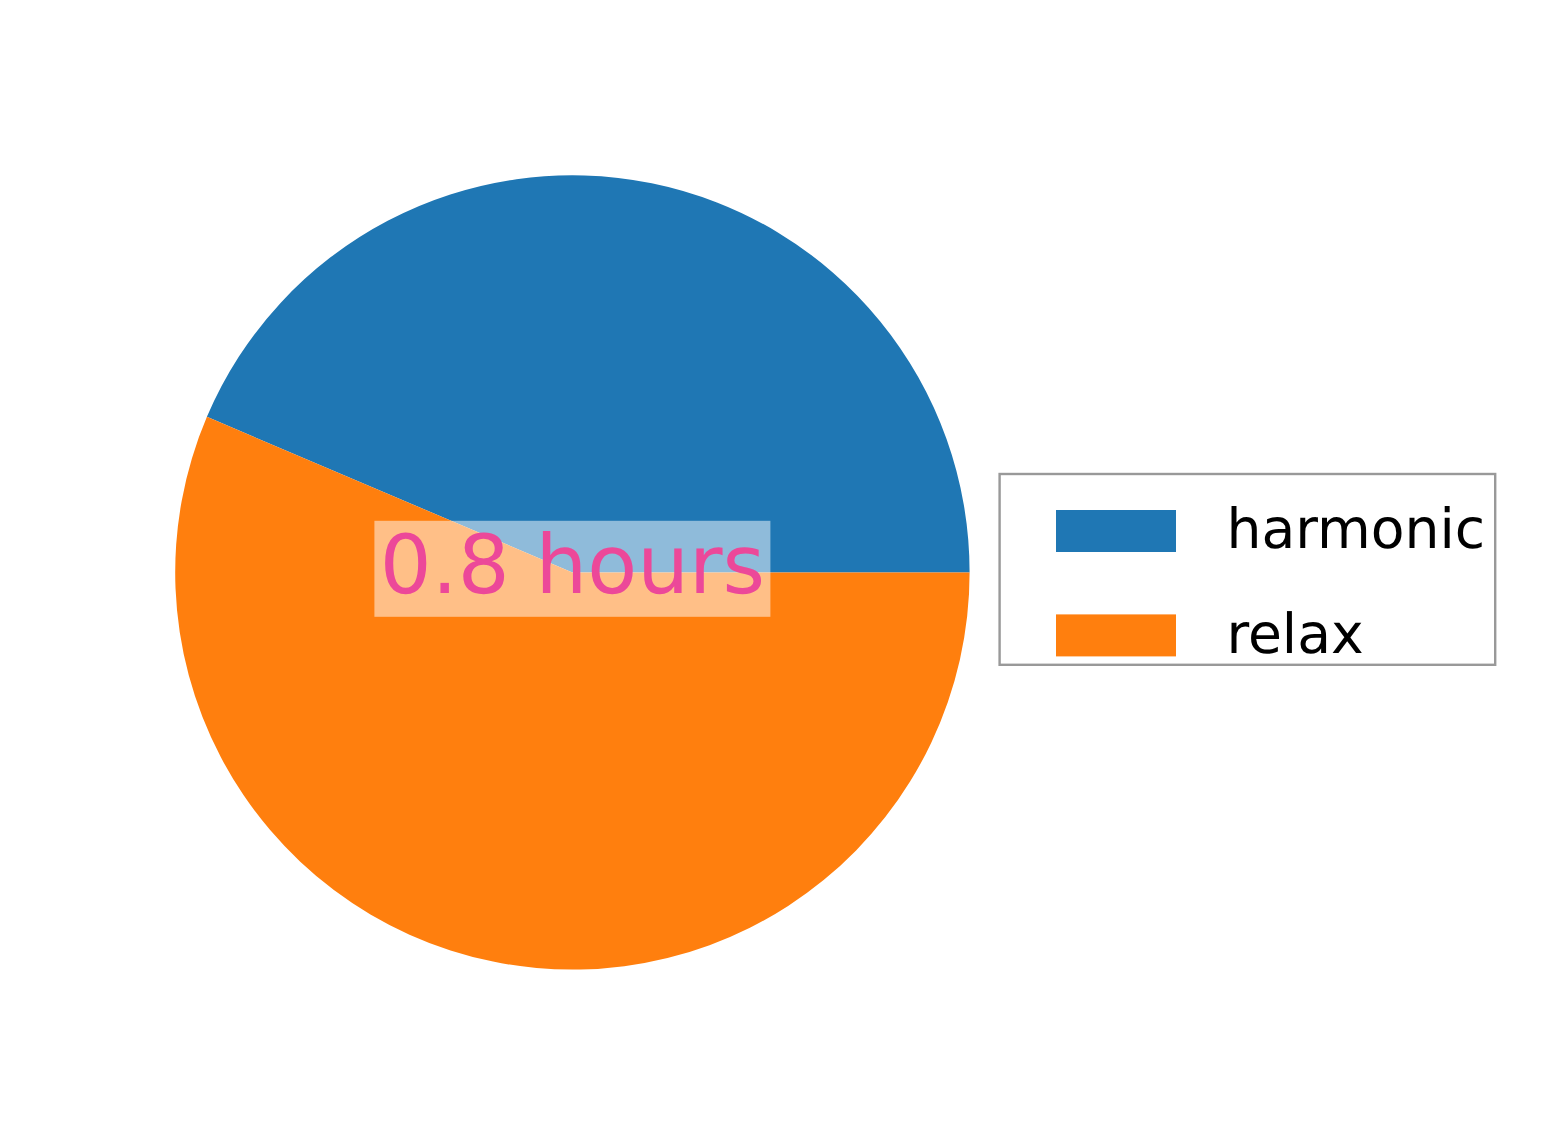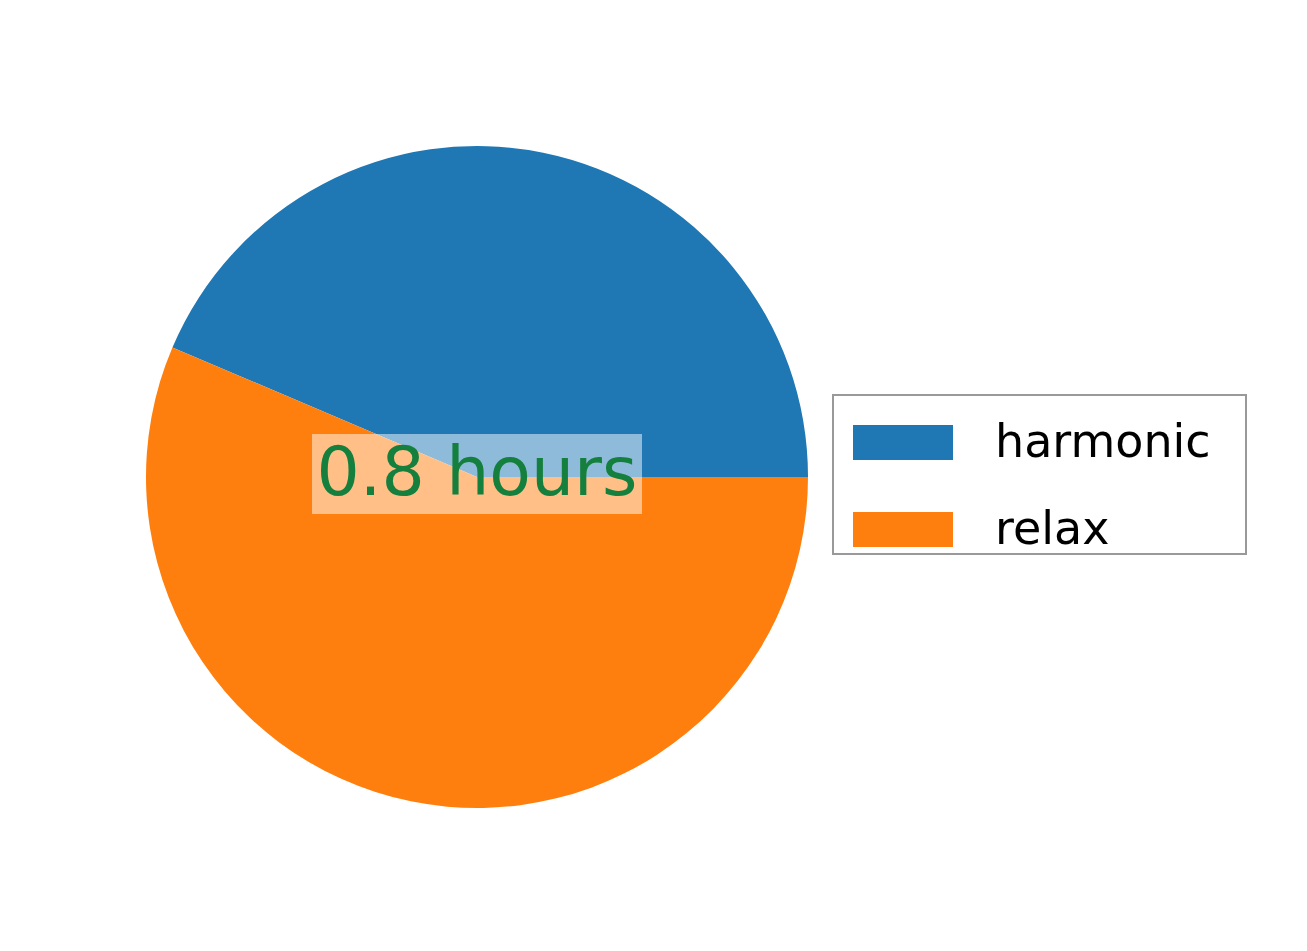--- a/index.html
+++ b/index.html
@@ -50,21 +50,21 @@
     display: flex;
     align-items: center;
     justify-content: center;
     box-sizing: border-box;
     pointer-events: none;
   }
   #center-label-text {
     font-family: "DejaVu Sans", sans-serif;
     font-size: 68px;
     line-height: 1;
-    color: #15803d;
+    color: #ec4899;
     white-space: nowrap;
     letter-spacing: 0px;
     transform: translateY(-2px);
   }
 
   
   #legend {
     position: absolute;
     left: 832px;
     top: 394px;
@@ -74,20 +74,21 @@
     border: 2px solid #999999;
     box-sizing: border-box;
   }
   .legend-row {
     position: absolute;
     left: 0;
     width: 100%;
     height: 55px;
     display: flex;
     align-items: center;
+    padding-left: 27px;
   }
   #legend-row-0 { top: 19px; }
   #legend-row-1 { top: 94px; margin-top: 12px; }
 
   .legend-swatch {
     width: 100px;
     height: 35px;
     margin-left: 19px;
     flex: 0 0 auto;
   }

